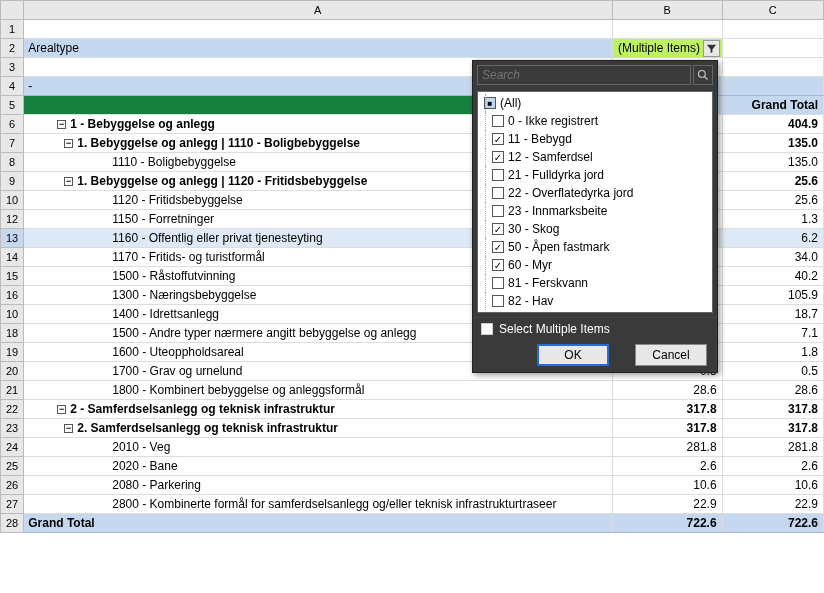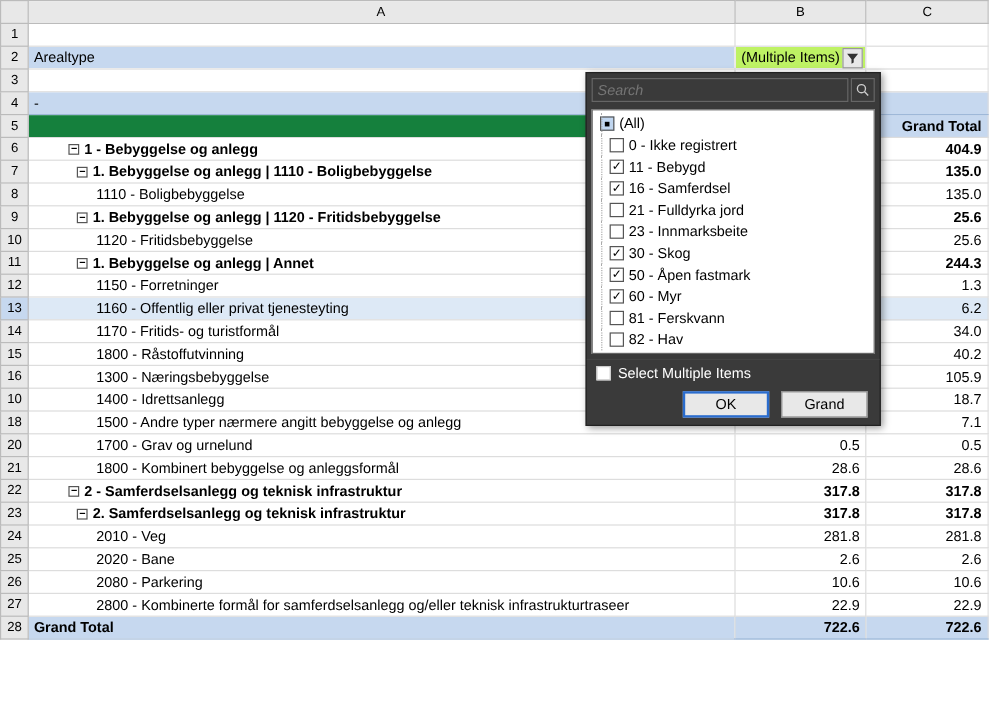--- a/index.html
+++ b/index.html
@@ -48,21 +48,21 @@
   border: 1px solid #bbb;
   font-size: 11px;
 }
 .colA { width: 590px; padding-left: 4px; position: relative; }
 .colB { width: 110px; text-align: right; }
 .colC { width: 102px; text-align: right; }
 .blue-row .cell:not(.rowhead) { background: #c6d8ef; border-bottom:1px solid #9eb8d8; }
 .bold { font-weight: bold; }
 .indent1 { padding-left: 33px; }
 .indent2 { padding-left: 40px; margin-left: 48px; }
-.indent3 { padding-left: 56px; }
+.indent3 { padding-left: 88px; }
 .toggle {
   display: inline-block;
   width: 9px; height: 9px;
   border: 1px solid #555;
   line-height: 7px;
   text-align: center;
   font-size: 9px;
   margin-right: 4px;
   vertical-align: middle;
   background: #fff;
@@ -77,21 +77,21 @@
   display: flex;
   align-items: center;
   justify-content: center;
   cursor: pointer;
 }
 .filter-btn svg { width: 11px; height: 11px; }
 
 
 .filter-popup {
   position: absolute;
-  left: 488px;
+  left: 472px;
   top: 60px;
   width: 246px;
   background: #3a3a3a;
   border: 1px solid #222;
   box-shadow: 2px 2px 6px rgba(0,0,0,0.4);
   color: #fff;
   padding-bottom: 6px;
 }
 .search-row {
   display: flex;
@@ -152,21 +152,21 @@
 .smi {
   display: flex;
   align-items: center;
   gap: 6px;
   padding: 4px 8px 8px 8px;
   color: #fff;
 }
 .smi .chk { border-color:#ccc; }
 .btn-row {
   display: flex;
-  gap: 10px;
+  gap: 26px;
   justify-content: flex-end;
   padding: 0 10px 0 0;
 }
 .btn {
   width: 72px;
   height: 22px;
   background: #e8e8e8;
   border: 1px solid #888;
   font-size: 12px;
   cursor: pointer;
@@ -244,66 +244,66 @@
       <div class="cell colB bold"></div>
       <div class="cell colC bold">25.6</div>
     </div>
     <div class="row">
       <div class="cell rowhead">10</div>
       <div class="cell colA indent3"><span>1120 - Fritidsbebyggelse</span></div>
       <div class="cell colB"></div>
       <div class="cell colC">25.6</div>
     </div>
     <div class="row">
-      <div class="cell rowhead">11</div>
-      <div class="cell colA bold indent2"><span class="toggle">−</span><span>1. Bebyggelse og anlegg | Annet</span></div>
-      <div class="cell colB bold"></div>
-      <div class="cell colC bold">244.3</div>
-    </div>
-    <div class="row">
       <div class="cell rowhead">12</div>
       <div class="cell colA indent3"><span>1150 - Forretninger</span></div>
       <div class="cell colB"></div>
       <div class="cell colC">1.3</div>
     </div>
     <div class="row sel">
       <div class="cell rowhead">13</div>
       <div class="cell colA indent3"><span>1160 - Offentlig eller privat tjenesteyting</span></div>
       <div class="cell colB"></div>
       <div class="cell colC">6.2</div>
     </div>
     <div class="row">
       <div class="cell rowhead">14</div>
       <div class="cell colA indent3"><span>1170 - Fritids- og turistformål</span></div>
       <div class="cell colB"></div>
       <div class="cell colC">34.0</div>
     </div>
     <div class="row">
       <div class="cell rowhead">15</div>
-      <div class="cell colA indent3"><span>1800 - Råstoffutvinning</span></div>
+      <div class="cell colA indent3"><span>1500 - Råstoffutvinning</span></div>
       <div class="cell colB"></div>
       <div class="cell colC">40.2</div>
     </div>
     <div class="row">
       <div class="cell rowhead">16</div>
       <div class="cell colA indent3"><span>1300 - Næringsbebyggelse</span></div>
       <div class="cell colB"></div>
       <div class="cell colC">105.9</div>
     </div>
     <div class="row">
       <div class="cell rowhead">10</div>
       <div class="cell colA indent3"><span>1400 - Idrettsanlegg</span></div>
       <div class="cell colB"></div>
       <div class="cell colC">18.7</div>
     </div>
     <div class="row">
       <div class="cell rowhead">18</div>
       <div class="cell colA indent3"><span>1500 - Andre typer nærmere angitt bebyggelse og anlegg</span></div>
       <div class="cell colB"></div>
       <div class="cell colC">7.1</div>
+    </div>
+    <div class="row">
+      <div class="cell rowhead">19</div>
+      <div class="cell colA indent3"><span>1600 - Uteoppholdsareal</span></div>
+      <div class="cell colB"></div>
+      <div class="cell colC">1.8</div>
     </div>
     <div class="row">
       <div class="cell rowhead">20</div>
       <div class="cell colA indent3"><span>1700 - Grav og urnelund</span></div>
       <div class="cell colB">0.5</div>
       <div class="cell colC">0.5</div>
     </div>
     <div class="row">
       <div class="cell rowhead">21</div>
       <div class="cell colA indent3"><span>1800 - Kombinert bebyggelse og anleggsformål</span></div>
@@ -372,25 +372,29 @@
       <div class="item">
         <span class="chk"></span>
         <span>0 - Ikke registrert</span>
       </div>
       <div class="item">
         <span class="chk">✓</span>
         <span>11 - Bebygd</span>
       </div>
       <div class="item">
         <span class="chk">✓</span>
-        <span>16 - Samferdsel</span>
+        <span>12 - Samferdsel</span>
       </div>
       <div class="item">
         <span class="chk"></span>
         <span>21 - Fulldyrka jord</span>
+      </div>
+      <div class="item">
+        <span class="chk"></span>
+        <span>22 - Overflatedyrka jord</span>
       </div>
       <div class="item">
         <span class="chk"></span>
         <span>23 - Innmarksbeite</span>
       </div>
       <div class="item">
         <span class="chk">✓</span>
         <span>30 - Skog</span>
       </div>
       <div class="item">
@@ -409,15 +413,15 @@
         <span class="chk"></span>
         <span>82 - Hav</span>
       </div>
     </div>
   <div class="smi line-top">
     <span class="chk">✓</span>
     <span>Select Multiple Items</span>
   </div>
   <div class="btn-row">
     <button class="btn ok">OK</button>
-    <button class="btn">Grand</button>
+    <button class="btn">Cancel</button>
   </div>
 </div>
 
 </body></html>

